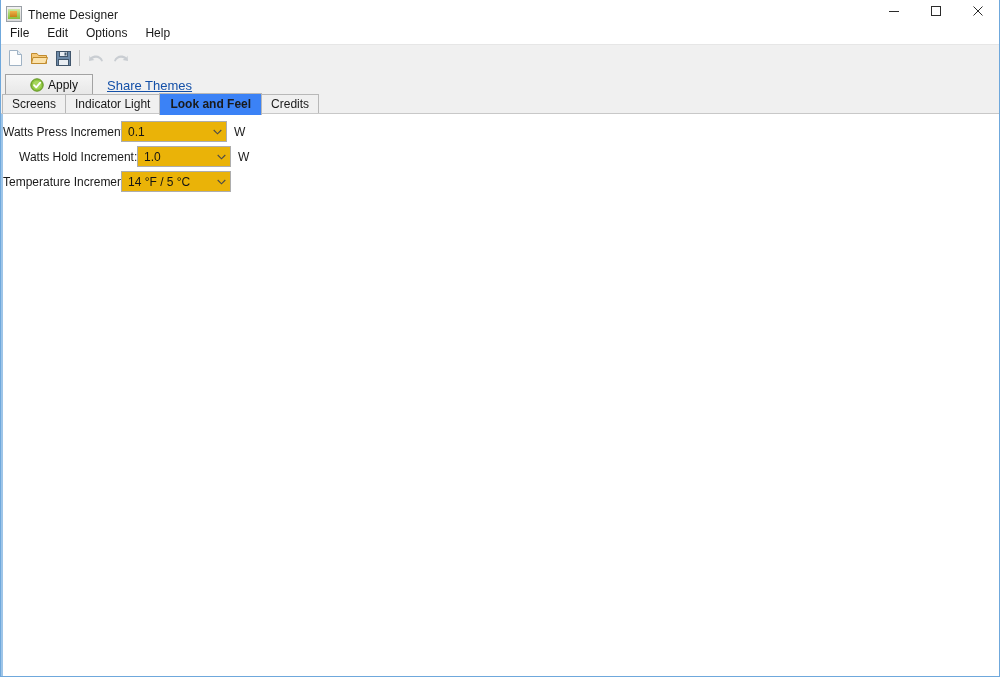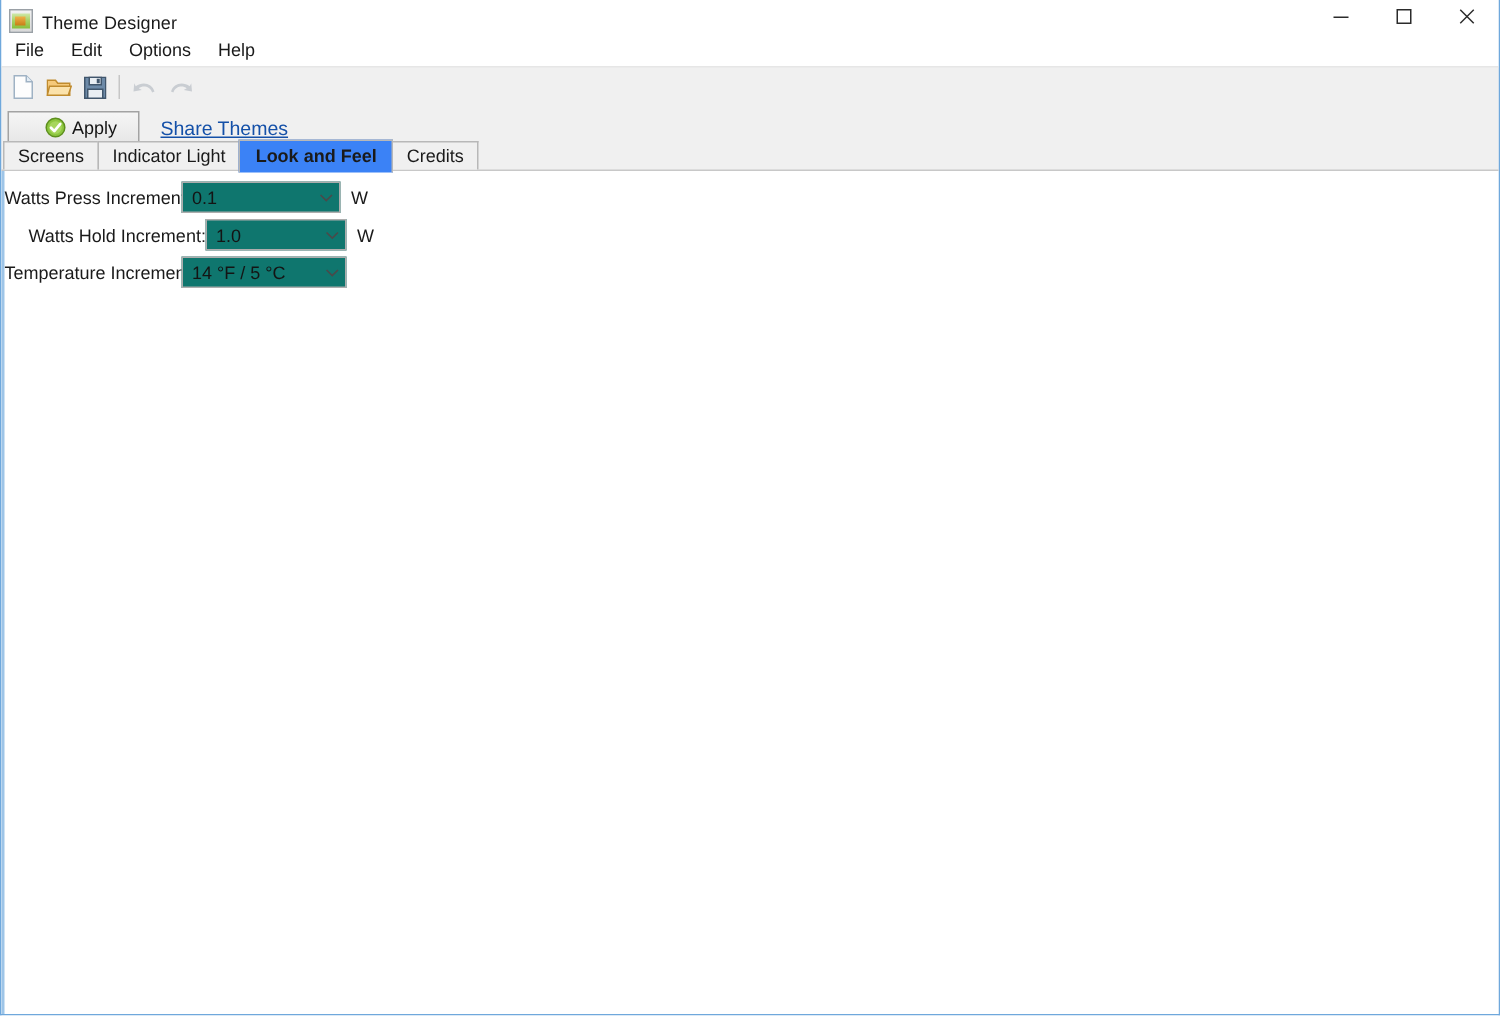--- a/index.html
+++ b/index.html
@@ -204,21 +204,21 @@
     width: 110px;
     text-align: right;
     font-size: 12px;
     color: #1a1a1a;
     padding-right: 0px;
     white-space: nowrap;
   }
   .combo {
     height: 21px;
     margin-left: 8px;
-    background: #0f766e;
+    background: #eab308;
     border: 1px solid #adadad;
     display: flex;
     align-items: center;
     position: relative;
   }
   .combo .val {
     font-size: 12px;
     color: #141414;
     padding-left: 6px;
     white-space: nowrap;

